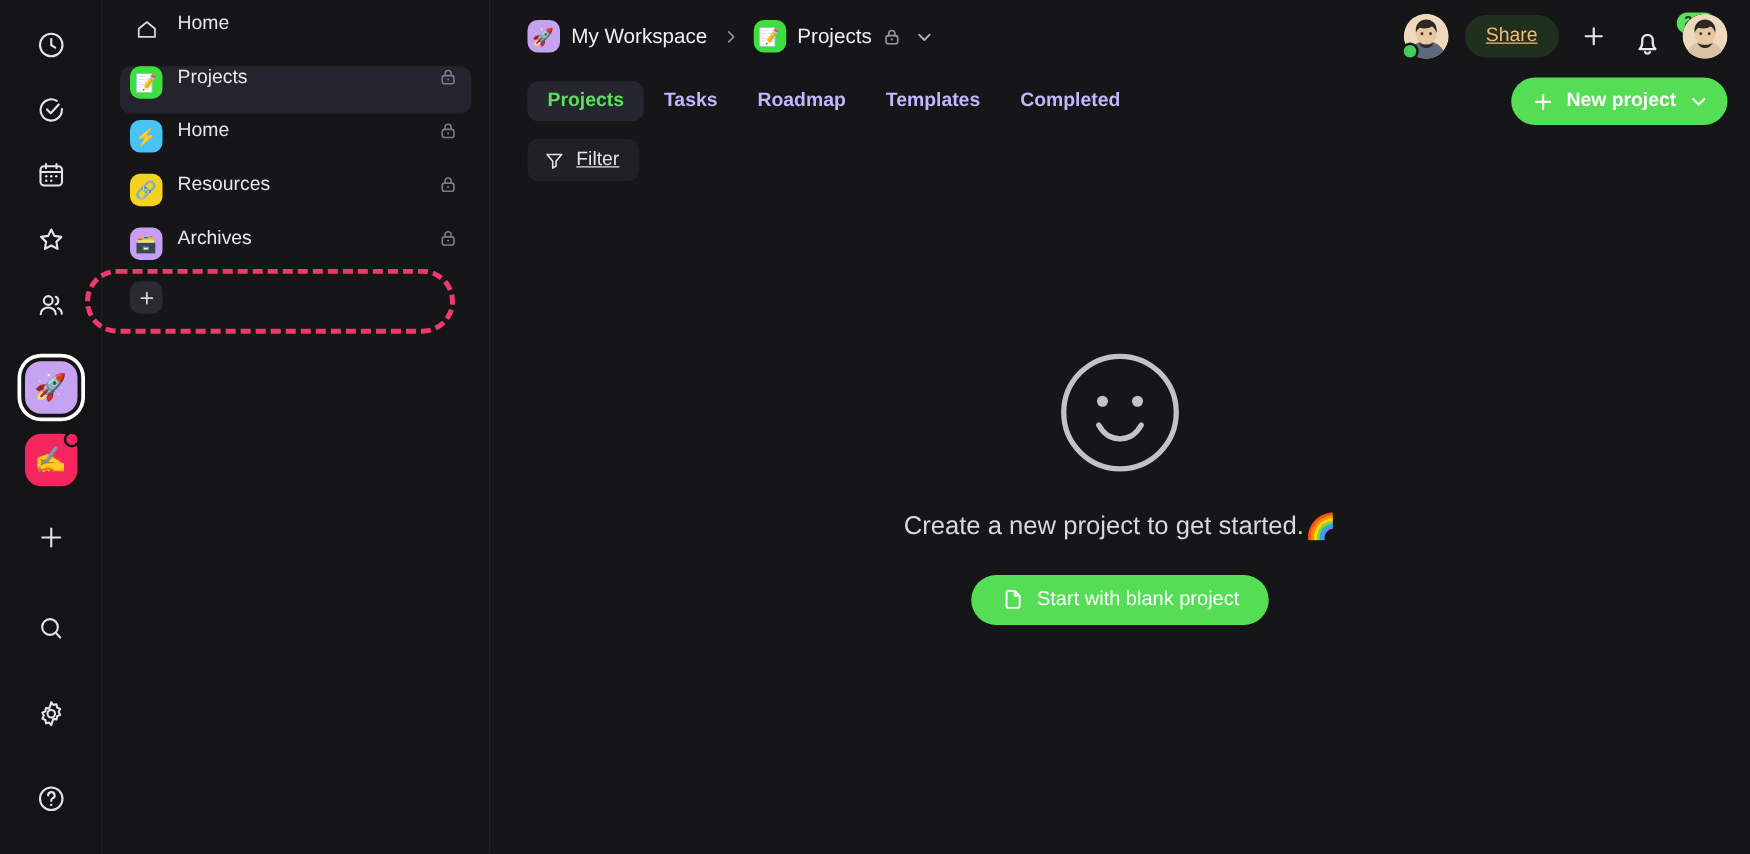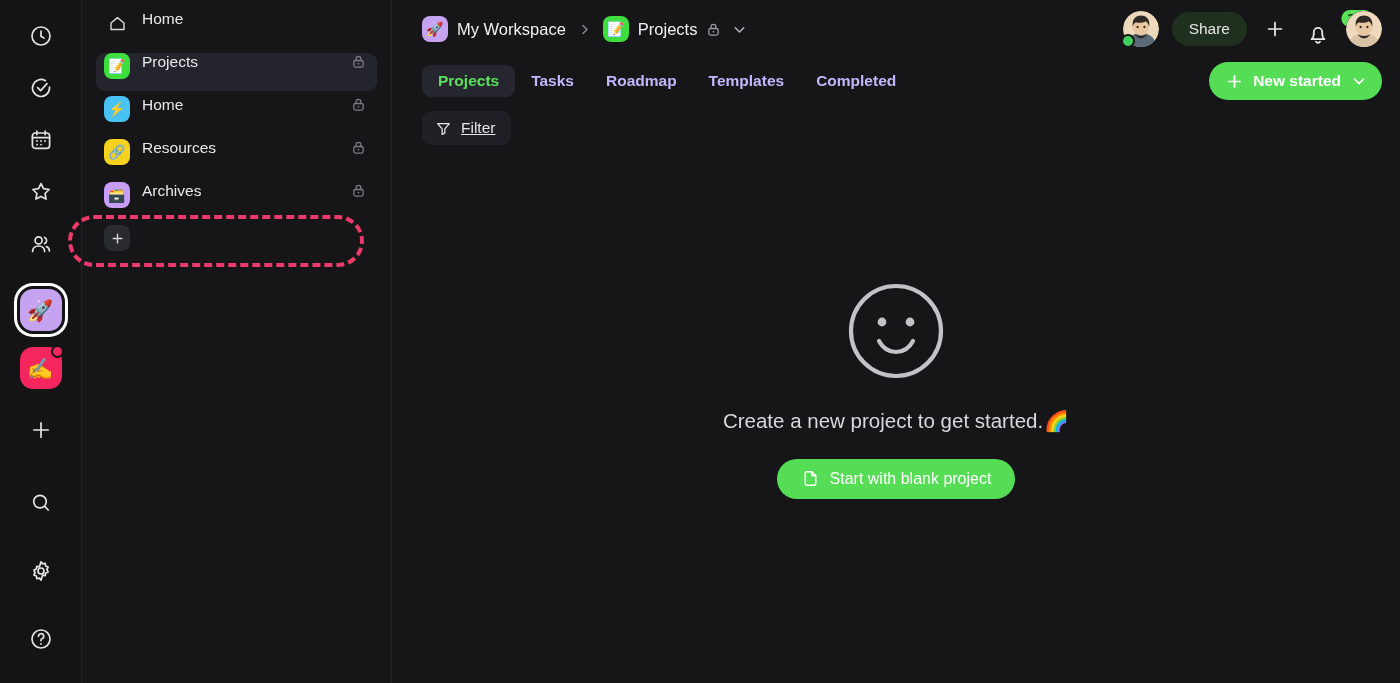--- a/index.html
+++ b/index.html
@@ -217,24 +217,25 @@
     border-radius: 50%;
     background: #3fcf5c;
     border: 2px solid #161618;
   }
 
   .share-btn {
     height: 34px;
     padding: 0 17px;
     border-radius: 17px;
     background: #20301f;
-    color: #e5e5e5;
+    color: #fdba74;
     font-size: 15.5px;
     display: flex;
     align-items: center;
+    text-decoration: underline;
   }
 
   .plus-btn {
     width: 30px;
     height: 30px;
     display: flex;
     align-items: center;
     justify-content: center;
     color: #e9e9eb;
   }
@@ -625,21 +626,21 @@
       <div class="tab">
         <span>Completed</span>
       </div>
 
       <div class="newproj-btn">
         <span class="np-plus">
           <svg width="19" height="19" viewBox="0 0 24 24" fill="none" stroke="currentColor" stroke-width="2.2" stroke-linecap="round">
             <path d="M12 5v14M5 12h14"></path>
           </svg>
         </span>
-        <span class="np-label">New started</span>
+        <span class="np-label">New project</span>
         <span class="np-chev">
           <svg width="18" height="18" viewBox="0 0 24 24" fill="none" stroke="currentColor" stroke-width="2.2" stroke-linecap="round" stroke-linejoin="round">
             <path d="M6 9.5l6 6 6-6"></path>
           </svg>
         </span>
       </div>
     </div>
 
     <div class="filter-row">
       <div class="filter-btn">

